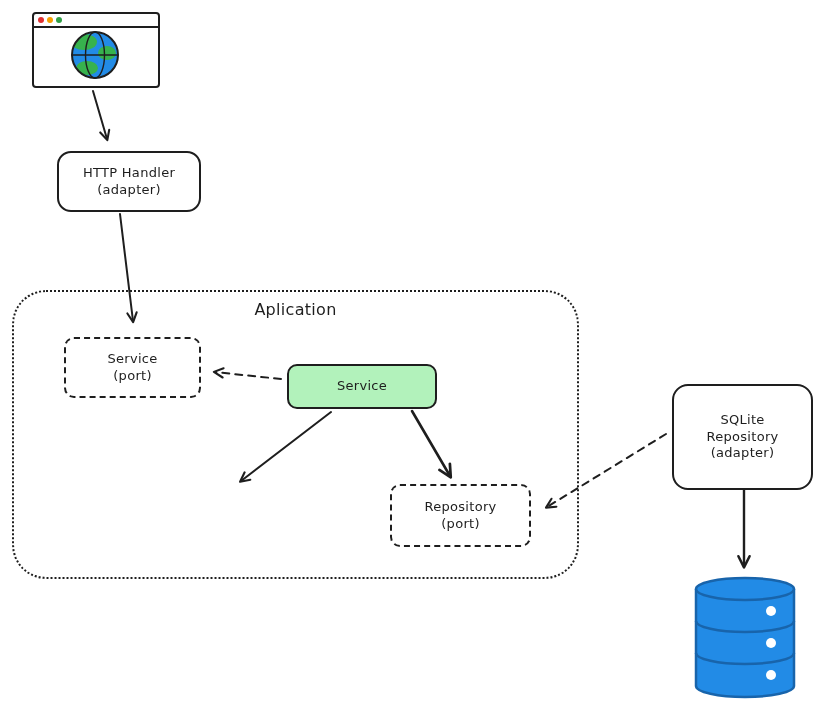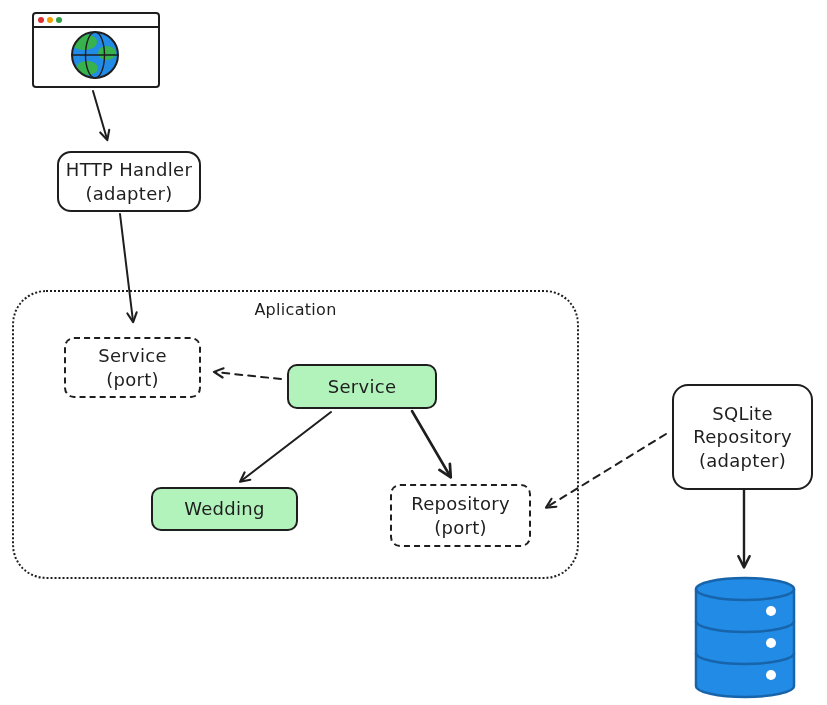--- a/index.html
+++ b/index.html
@@ -16,21 +16,21 @@
   .box {
     position: absolute;
     box-sizing: border-box;
     display: flex;
     flex-direction: column;
     align-items: center;
     justify-content: center;
     background: #ffffff;
     border: 2px solid #1e1e1e;
     border-radius: 12px;
-    font-size: 18px;
+    font-size: 13px;
     line-height: 1.3;
     letter-spacing: 0.3px;
     text-align: center;
   }
   .box.dashed {
     border-style: dashed;
     background: transparent;
     border-radius: 10px;
   }
   .box.green { background: #b2f2bb; }
@@ -119,23 +119,20 @@
 
   <div class="box dashed" style="left:64px; top:337px; width:137px; height:61px;">
     <div>Service</div>
     <div>(port)</div>
   </div>
 
   <div class="box green" style="left:287px; top:364px; width:150px; height:45px; border-radius:10px;">
     <div>Service</div>
   </div>
 
-  <div class="box green" style="left:151px; top:487px; width:147px; height:44px; border-radius:10px;">
-    <div>Wedding</div>
-  </div>
 
   <div class="box dashed" style="left:390px; top:484px; width:141px; height:63px;">
     <div>Repository</div>
     <div>(port)</div>
   </div>
 
   <div class="box" style="left:672px; top:384px; width:141px; height:106px; border-radius:16px;">
     <div>SQLite</div>
     <div>Repository</div>
     <div>(adapter)</div>

